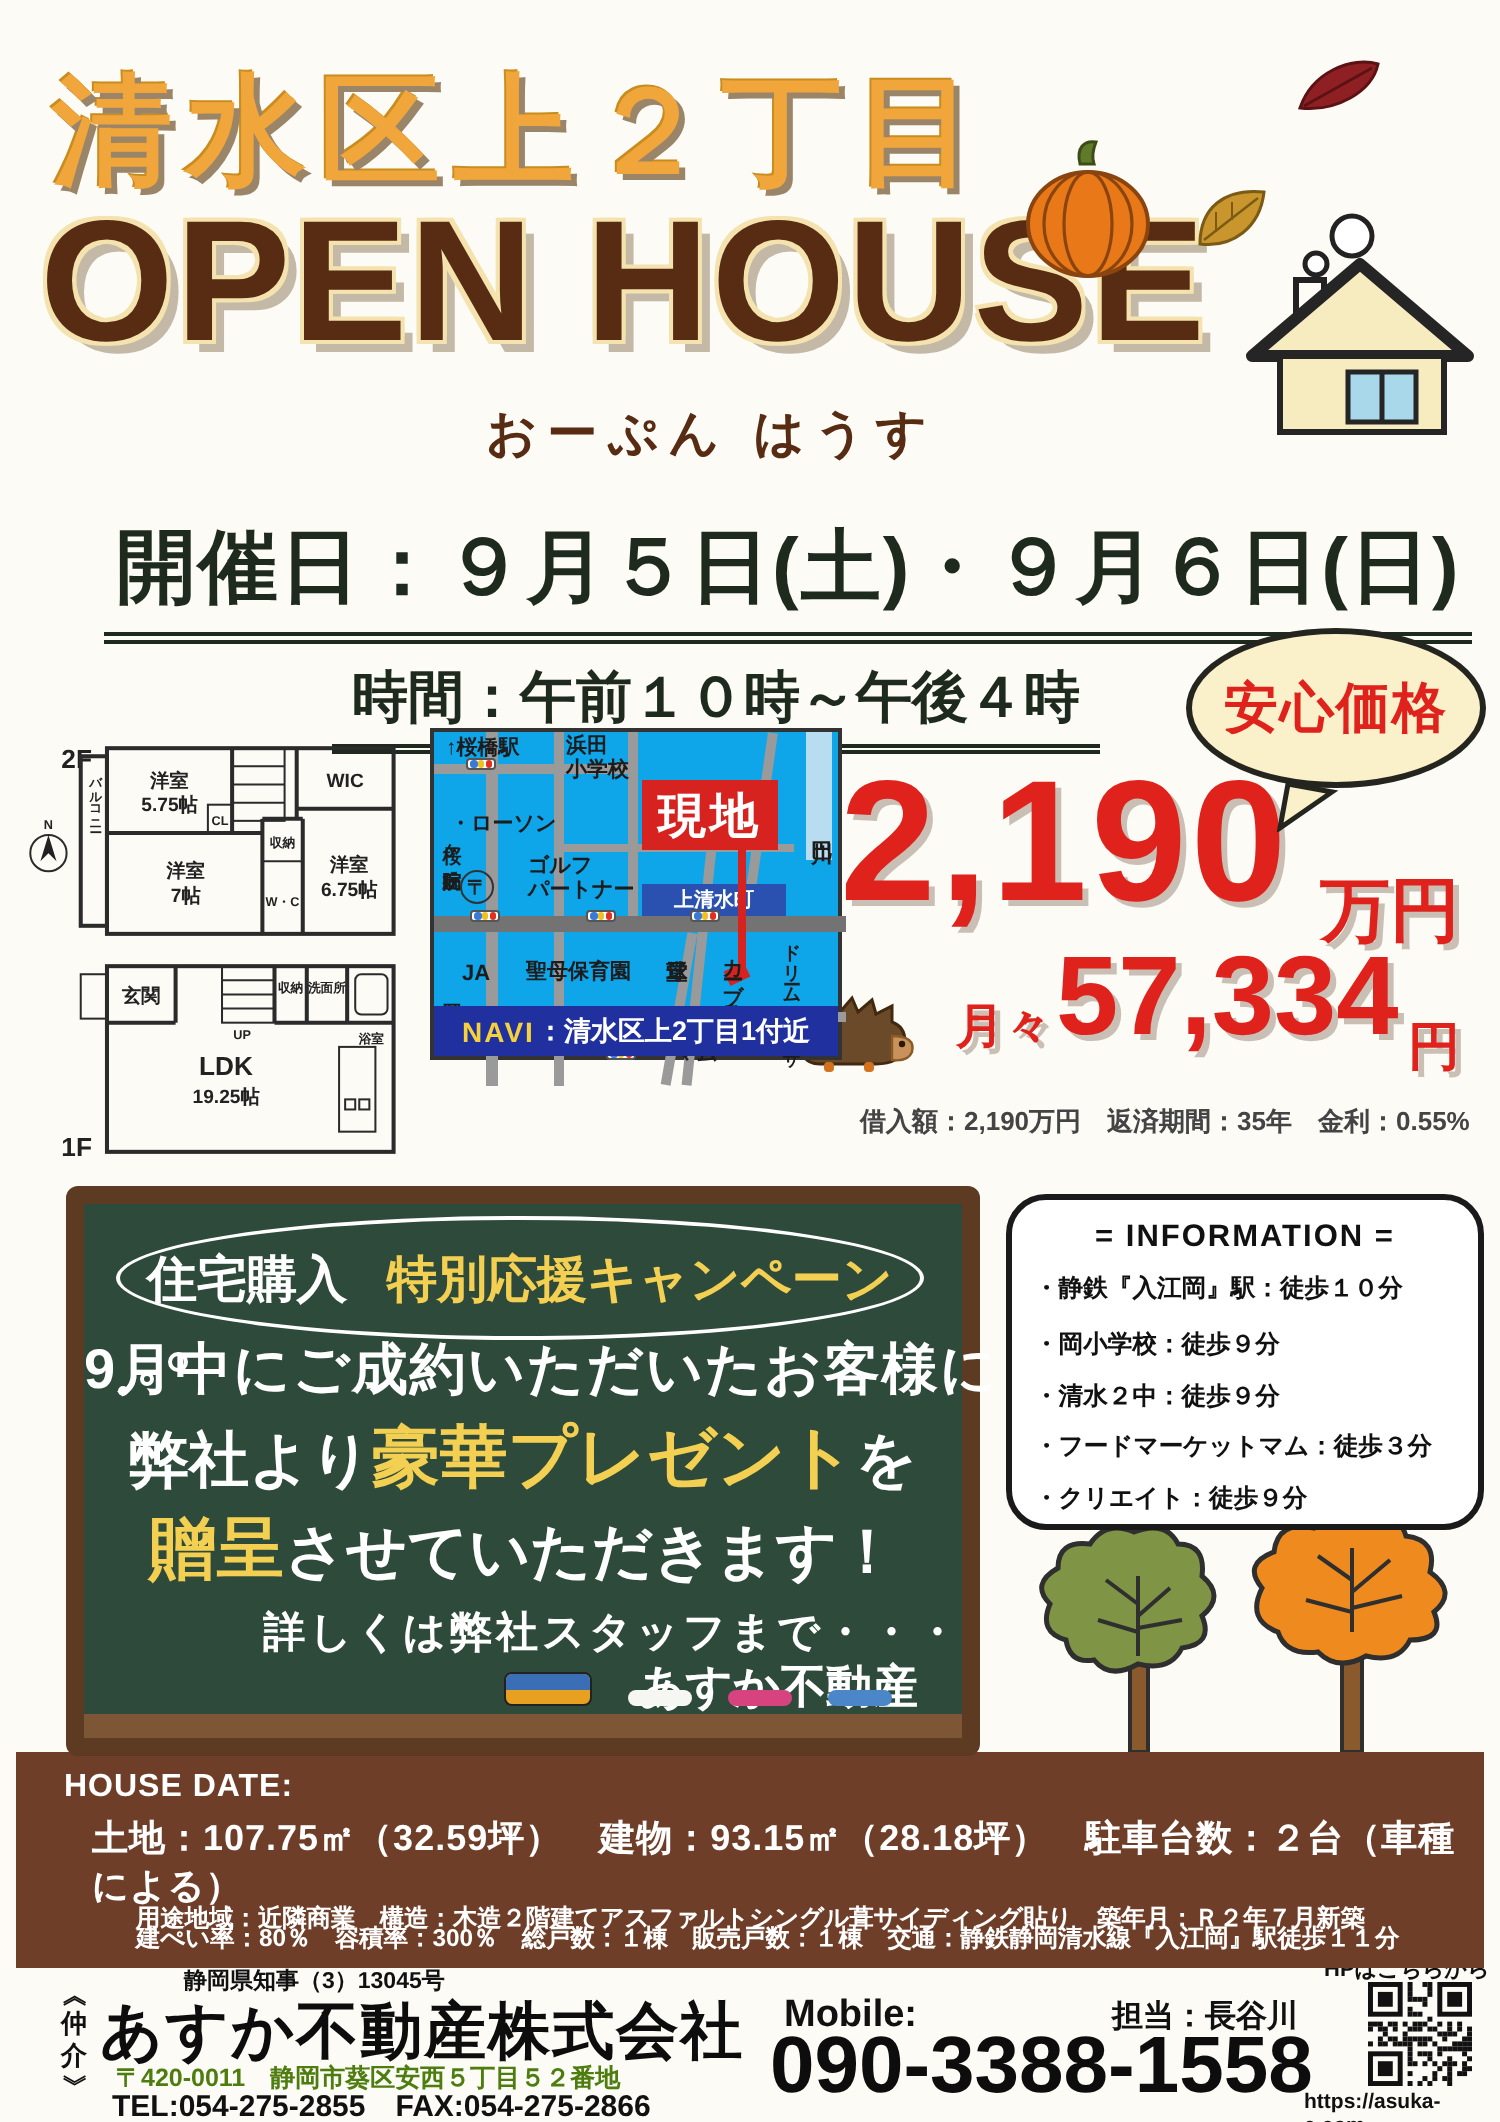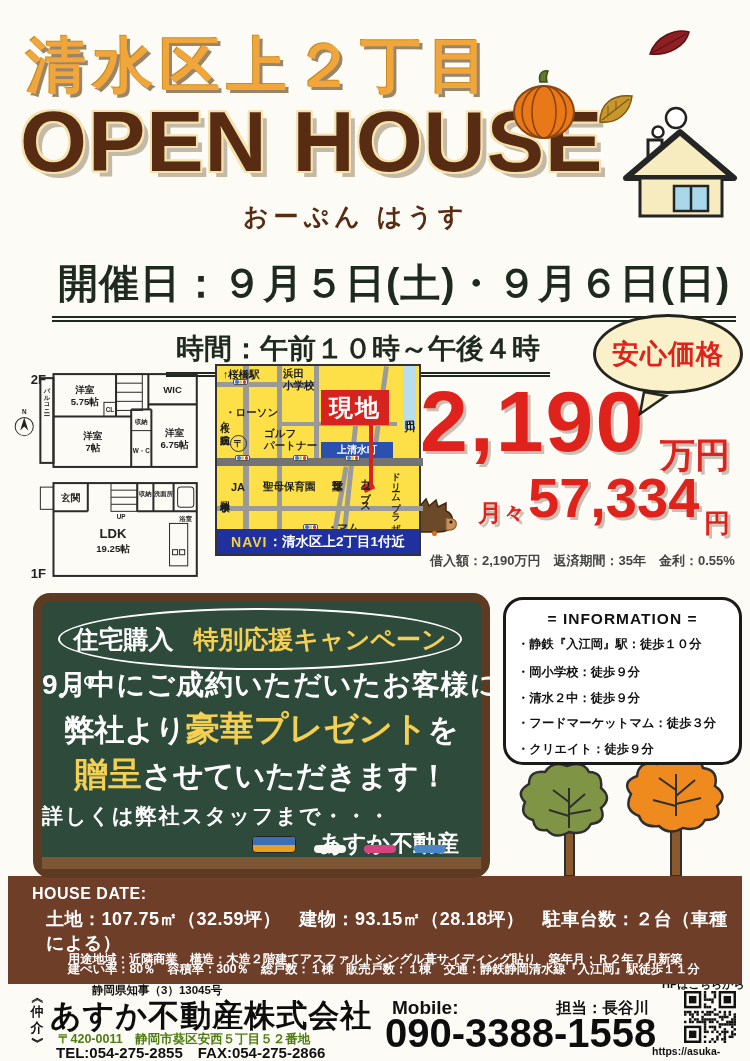--- a/index.html
+++ b/index.html
@@ -36,21 +36,21 @@
   
   .floorplan { left:10px; top:364px; width:200px; height:220px; }
   .fp-line { stroke:#2b2b2b; stroke-width:2; fill:none; }
   .fp-thin { stroke:#2b2b2b; stroke-width:1; fill:none; }
   .fp-t { font-size:9.5px; font-weight:700; fill:#222; text-anchor:middle; }
   .fp-s { font-size:6.3px; font-weight:700; fill:#222; text-anchor:middle; }
   .fp-big { font-size:13px; font-weight:800; fill:#222; text-anchor:middle; }
   .fp-vt { writing-mode:vertical-rl; text-orientation:upright; }
 
   
-  .map { left:215px; top:364px; width:206px; height:192px; border:2.5px solid #333; background:#fde047; z-index:2; }
+  .map { left:215px; top:364px; width:206px; height:166px; border:2.5px solid #333; background:#0ea5e9; z-index:2; }
   .map .road { position:absolute; background:#9a9a9a; }
   .map .road-main { background:#737373; }
   .map .lbl { position:absolute; font-size:10.5px; font-weight:800; color:#1c1c1c; line-height:1.12; }
   .map .lbl-v { position:absolute; font-size:9.5px; font-weight:800; color:#1c1c1c; writing-mode:vertical-rl; text-orientation:upright; }
   .river { position:absolute; right:3px; top:0; width:13px; height:64px; background:#b8ddf1; }
   .genchi { position:absolute; left:104px; top:24px; width:68px; height:35px; background:#d6231f; color:#fff;
     font-size:24px; font-weight:900; display:flex; align-items:center; justify-content:center; letter-spacing:2px; }
   .genchi-line { position:absolute; left:152px; top:59px; width:4px; height:58px; background:#d6231f; }
   .genchi-dot { position:absolute; left:146px; top:117px; width:11px; height:8px; background:#d6231f; transform:rotate(-25deg); }
   .town-box { position:absolute; left:104px; top:76px; background:#2a51b0; color:#fff; font-size:10px; font-weight:700; padding:1px 16px; }
@@ -59,28 +59,28 @@
   .sig { position:absolute; width:15px; height:6px; background:#fff; border:1px solid #555; border-radius:2px;
     display:flex; align-items:center; justify-content:space-between; padding:0 1px; }
   .sig i { width:3.5px; height:3.5px; border-radius:50%; display:block; }
   .sig .b { background:#3a7ad6; } .sig .y { background:#f0c020; } .sig .r { background:#e03020; }
   .navi-bar { position:absolute; left:0; bottom:0; width:100%; height:25px; background:#20309e; display:flex;
     align-items:center; justify-content:center; gap:1px; }
   .navi-bar .nv1 { color:#f5d23c; font-size:14px; font-weight:900; letter-spacing:1px; }
   .navi-bar .nv2 { color:#fff; font-size:13.5px; font-weight:800; }
 
   
-  .board { left:33px; top:593px; width:457px; height:285px; background:#2e4a3b; border:9px solid #5d3a22; border-radius:17px; z-index:2; }
+  .board { left:33px; top:593px; width:457px; height:285px; background:#2e4a3b; border:9px solid #5d3a22; border-radius:6px; z-index:2; }
   .board-tray { position:absolute; left:0; bottom:0; width:100%; height:12px; background:#7d5735; }
   .cloud { position:absolute; left:16px; top:6px; width:404px; height:62px; border:2.5px solid #fff; border-radius:50%;
     display:flex; align-items:center; justify-content:center; gap:20px; }
   .cloud-w { color:#fff; font-size:25px; font-weight:900; }
   .cloud-y { color:#f3cf52; font-size:25px; font-weight:900; }
   .cdot { position:absolute; border:2px solid #fff; border-radius:50%; }
-  .b-center { position:absolute; left:0; width:100%; text-align:left; white-space:nowrap; }
+  .b-center { position:absolute; left:0; width:100%; text-align:right; white-space:nowrap; }
   .b-line1 { top:64px; font-size:28px; font-weight:900; color:#fff; letter-spacing:1px; }
   .b-row { position:absolute; left:0; width:100%; display:flex; justify-content:center; align-items:baseline; white-space:nowrap; }
   .b-line2 { top:104px; }
   .b-line3 { top:150px; }
   .bw { color:#fff; font-size:30px; font-weight:900; }
   .by { color:#f3cf52; font-size:34px; font-weight:900; }
   .b-line4 { top:200px; font-size:21px; font-weight:800; color:#fff; letter-spacing:2px; }
   .b-sign { position:absolute; right:22px; top:226px; font-size:23px; font-weight:900; color:#fff; }
   .eraser { position:absolute; left:210px; top:234px; width:44px; height:17px; border-radius:4px; background:#e8a020; overflow:hidden; border:1px solid #222; }
   .eraser i { display:block; height:8px; background:#3a6fb5; }

